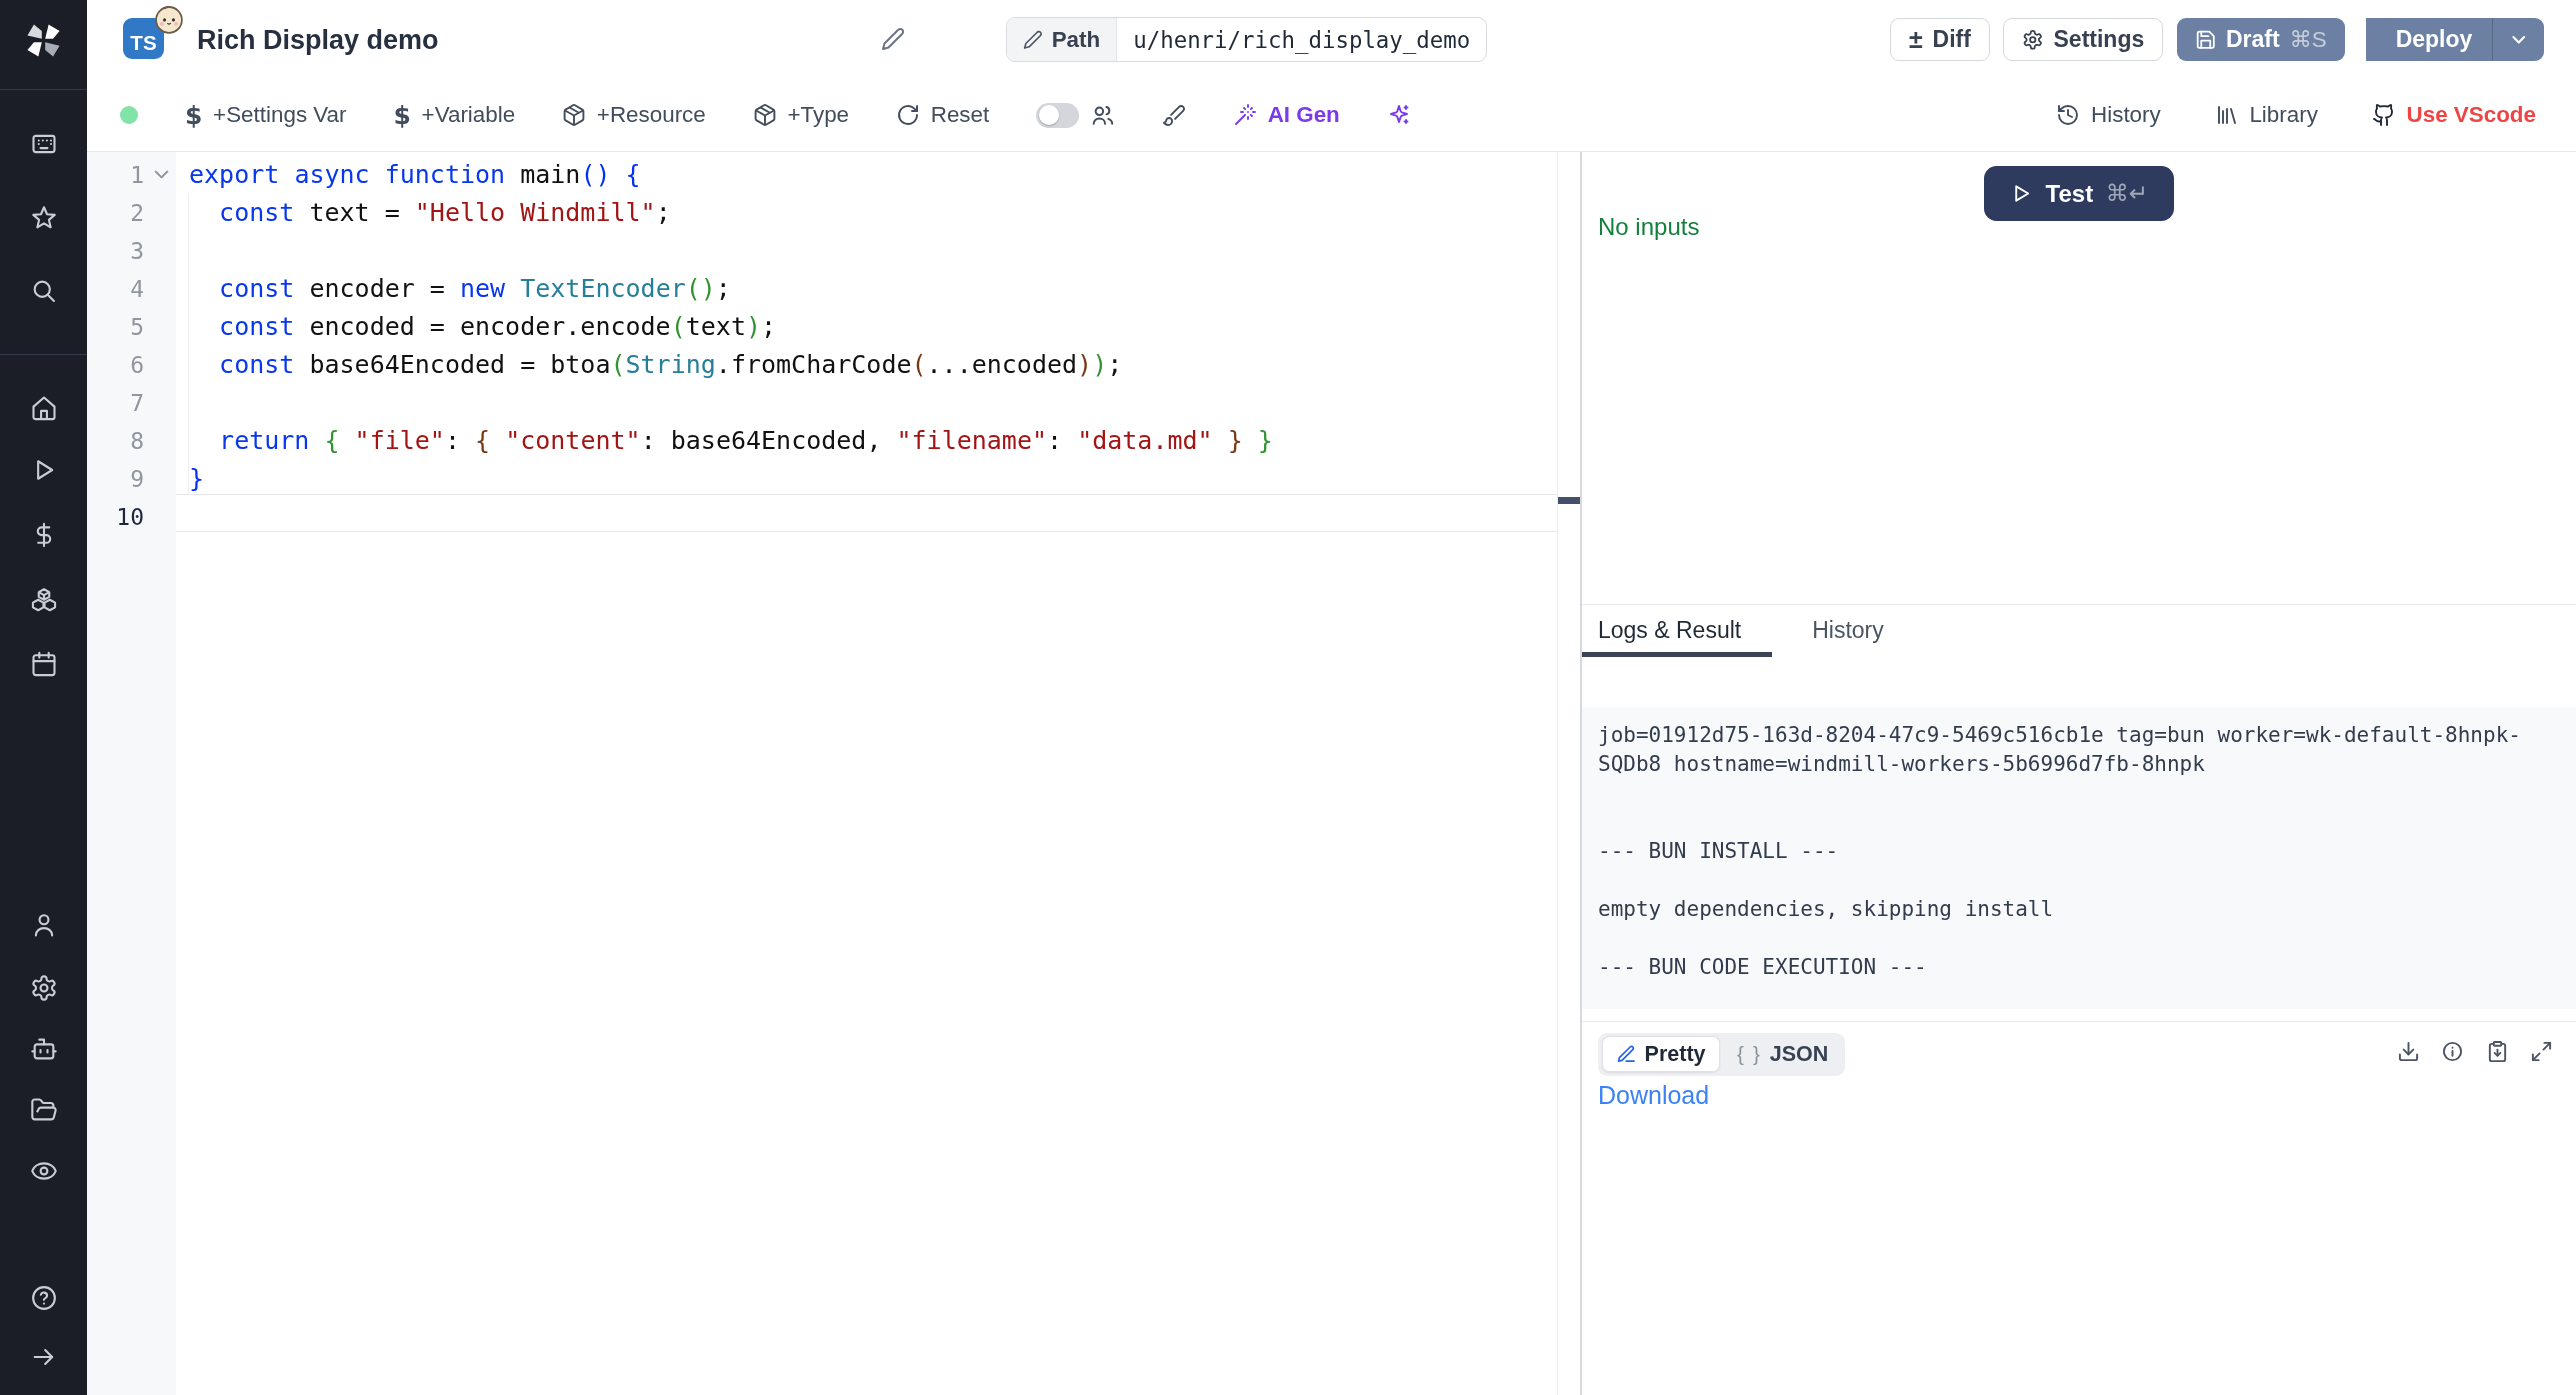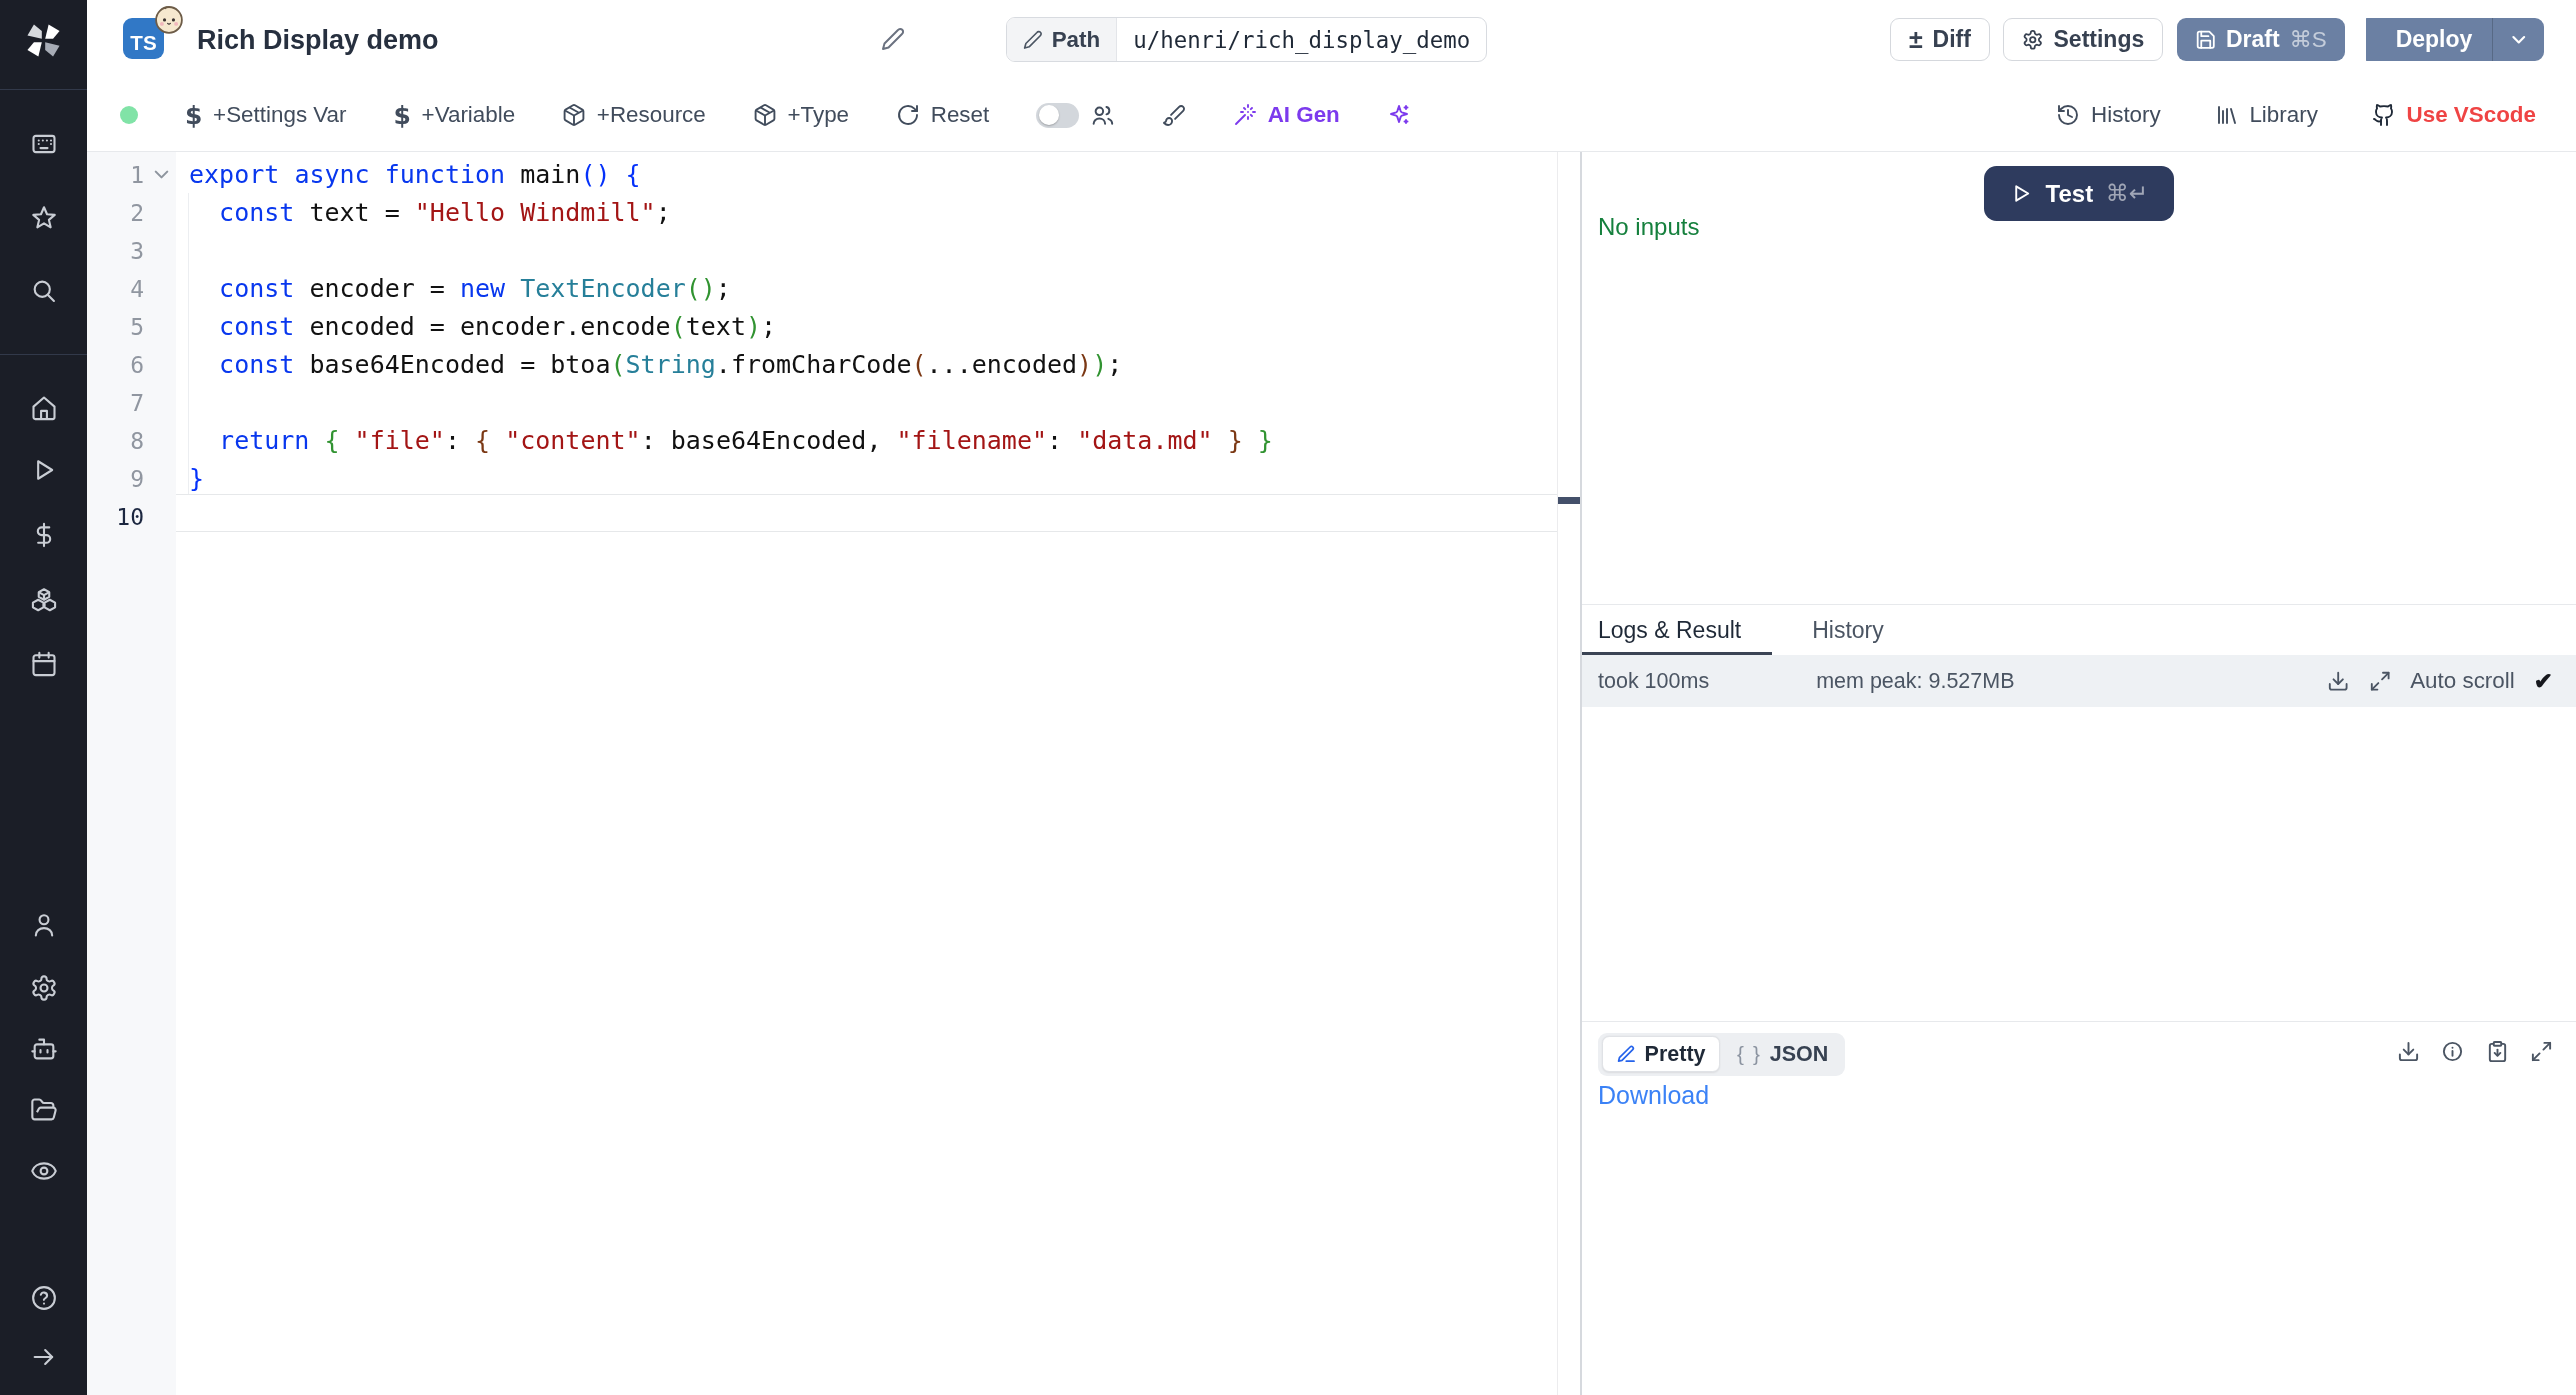--- a/index.html
+++ b/index.html
@@ -488,40 +488,32 @@
           <span class="test-kbd">⌘↵</span>
         </div>
         <div class="no-inputs">No inputs</div>
 
         <div class="tabs">
           <span class="tab active">Logs &amp; Result</span>
           <span class="tab inactive">History</span>
           <span class="tab-underline"></span>
         </div>
 
-        <div class="took-bar">
-          <span class="took">took 100ms</span>
-          <span class="mem">mem peak: 9.527MB</span>
-          <div class="took-icons">
-            <svg viewBox="0 0 24 24" fill="none" stroke="currentColor" stroke-width="2" stroke-linecap="round" stroke-linejoin="round">
-              <path d="M21 15v4a2 2 0 0 1-2 2H5a2 2 0 0 1-2-2v-4"></path>
-                <path d="m7 10 5 5 5-5"></path>
-                <path d="M12 15V3"></path>
-            </svg>
-            <svg viewBox="0 0 24 24" fill="none" stroke="currentColor" stroke-width="2" stroke-linecap="round" stroke-linejoin="round">
-              <path d="M15 3h6v6"></path>
-                <path d="M9 21H3v-6"></path>
-                <path d="M21 3l-7 7"></path>
-                <path d="M3 21l7-7"></path>
-            </svg>
-            <span class="autoscroll">Auto scroll</span>
-            <span class="check-glyph">✔</span>
-          </div>
-        </div>
-
+
+        <div class="log-area">
+          <pre class="log-pre" id="log-pre">job=01912d75-163d-8204-47c9-5469c516cb1e tag=bun worker=wk-default-8hnpk-
+SQDb8 hostname=windmill-workers-5b6996d7fb-8hnpk
+
+
+--- BUN INSTALL ---
+
+empty dependencies, skipping install
+
+--- BUN CODE EXECUTION ---</pre>
+        </div>
 
         <div class="result-sec">
           <div class="seg">
             <div class="seg-pill on">
               <svg viewBox="0 0 24 24" fill="none" stroke="currentColor" stroke-width="2" stroke-linecap="round" stroke-linejoin="round" class="pen-blue">
                 <path d="M12 20h9"></path>
                   <path d="M16.5 3.5a2.12 2.12 0 0 1 3 3L7 19l-4 1 1-4Z"></path>
               </svg>
               <span>Pretty</span>
             </div>

